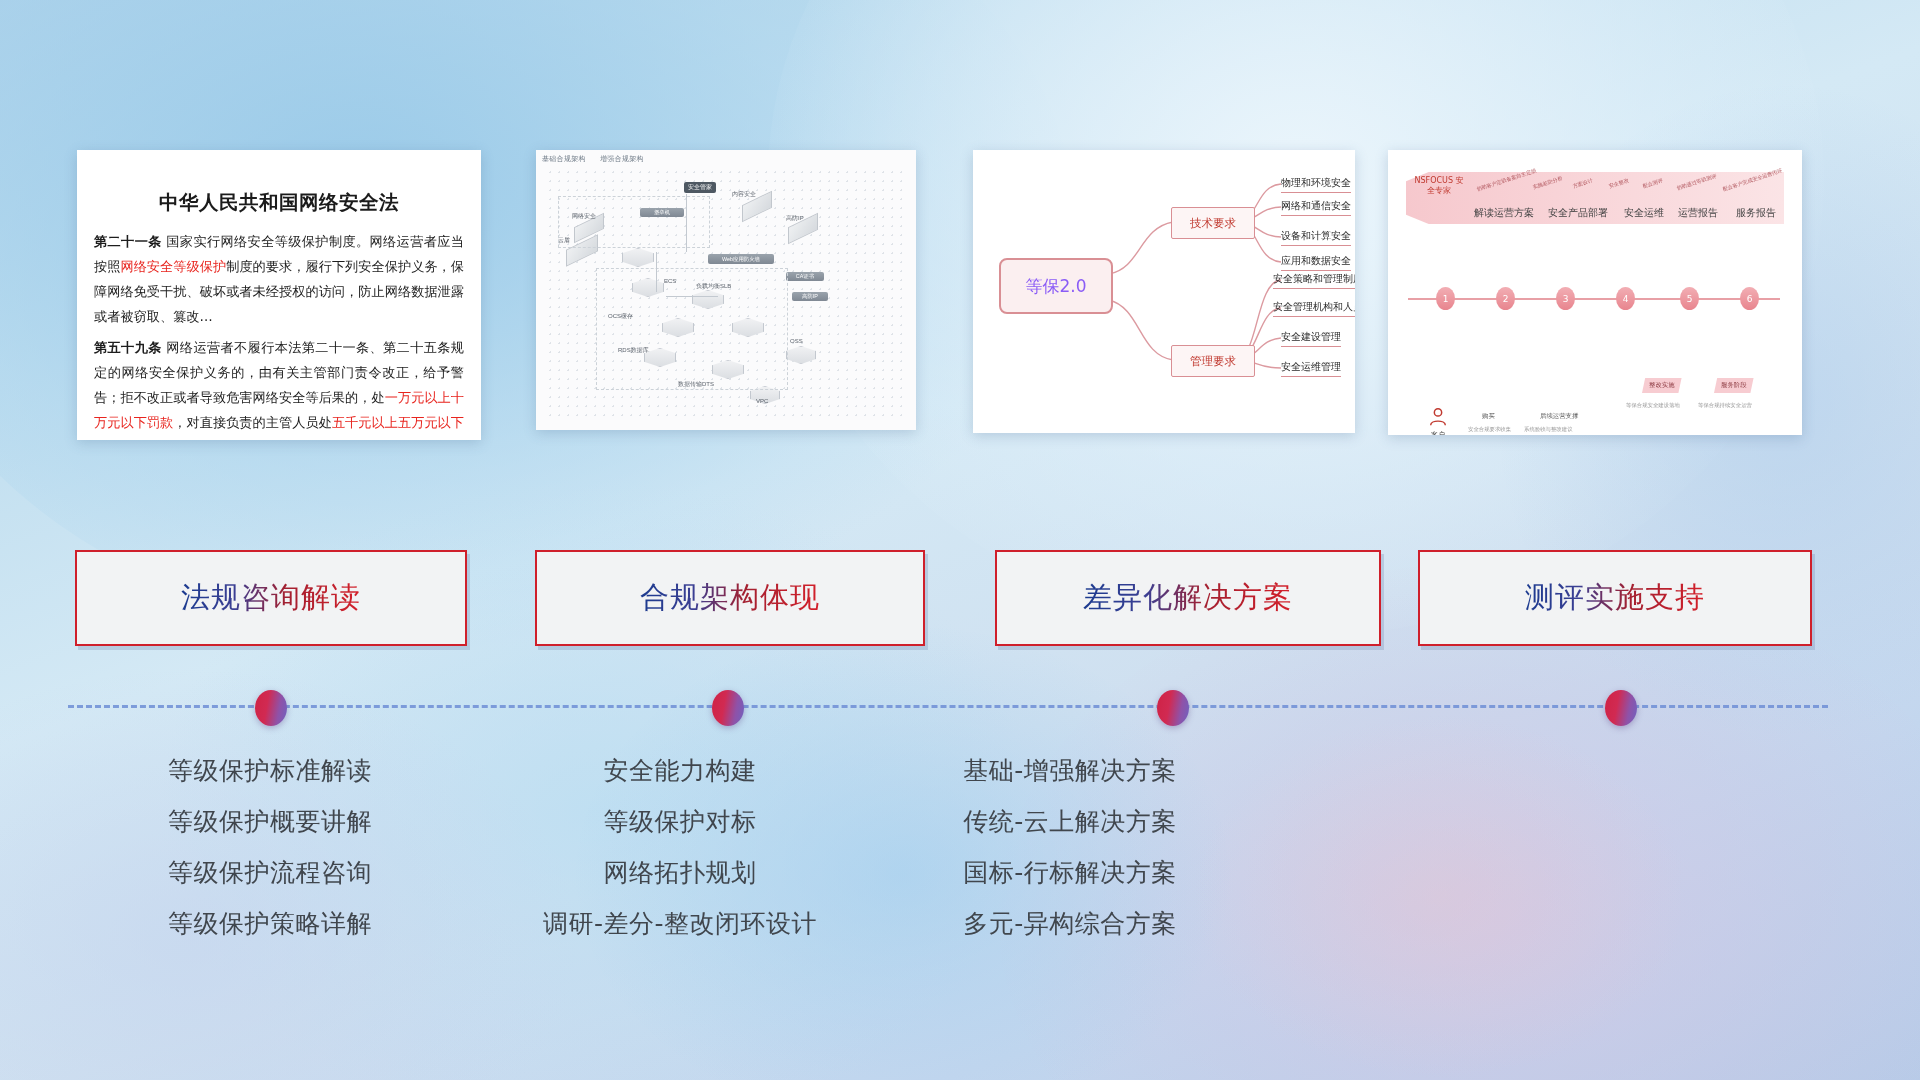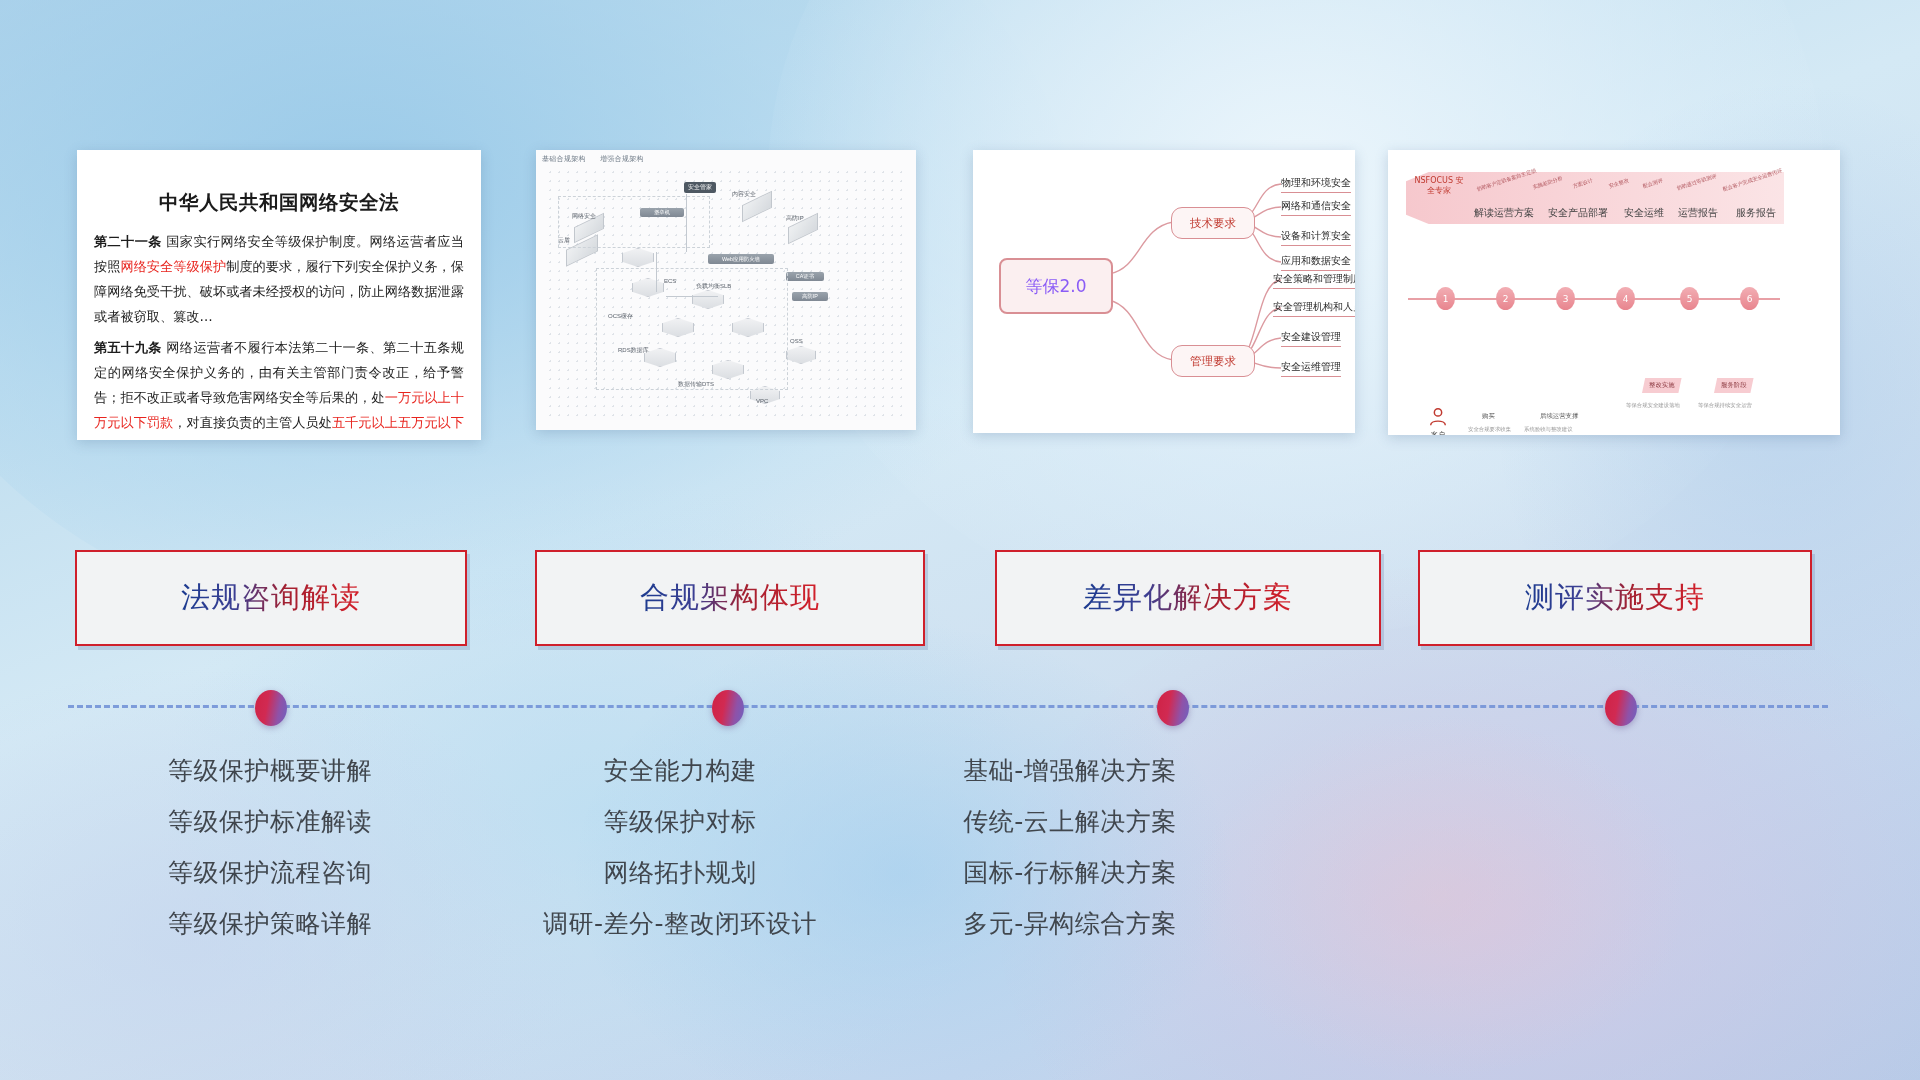--- a/index.html
+++ b/index.html
@@ -30,21 +30,21 @@
       background:radial-gradient(ellipse at 50% 50%,rgba(232,196,206,.38) 0%,rgba(232,196,206,0) 70%);}
 
   #content{position:relative;z-index:2;width:1920px;height:1080px;}
 
   
   .thumbs{position:absolute;top:150px;left:0;width:1920px;height:290px;}
   .thumb{position:absolute;top:0;background:#fff;box-shadow:0 3px 12px rgba(60,90,130,.22);overflow:hidden;}
   .th1{left:77px;width:404px;height:290px;}
   .th2{left:536px;width:380px;height:280px;}
   .th3{left:973px;width:382px;height:283px;}
-  .th4{left:1388px;width:452px;height:285px;}
+  .th4{left:1388px;width:414px;height:285px;}
 
   
   .law{padding:31px 17px 0 17px;box-sizing:border-box;height:100%;}
   .law-title{font-family:"DejaVu Sans",sans-serif;font-weight:bold;font-size:19.5px;color:#1b1b1b;text-align:center;margin:8px 0 13px 0;letter-spacing:.5px;}
   .law-p{font-family:"DejaVu Sans",sans-serif;font-size:13.2px;color:#1d1d1d;line-height:25px;text-align:justify;margin:0 0 6px 0;}
   .law-p b{font-weight:bold;}
   .law-red{color:#e8241e;}
 
   
   .arch{position:relative;width:100%;height:100%;background:
@@ -62,21 +62,21 @@
         clip-path:polygon(50% 0,100% 28%,100% 72%,50% 100%,0 72%,0 28%);}
   .alabel{position:absolute;font-size:6px;color:#5c636c;white-space:nowrap;}
   .adarkchip{position:absolute;background:#4e5862;color:#fff;font-size:6px;padding:1px 4px;border-radius:2px;}
 
   
   .mm{position:relative;width:100%;height:100%;background:#fff;}
   .mm-root{position:absolute;left:26px;top:108px;width:110px;height:52px;border:2px solid #d98f94;
       background:#fbeff0;border-radius:8px;display:flex;align-items:center;justify-content:center;
       color:#8b5cf6;font-size:17px;font-family:"DejaVu Sans",sans-serif;}
   .mm-mid{position:absolute;width:82px;height:30px;border:1px solid #d98f94;background:#fdf5f5;
-      border-radius:11px;display:flex;align-items:center;justify-content:center;color:#c0392f;font-size:11.5px;
+      border-radius:2px;display:flex;align-items:center;justify-content:center;color:#c0392f;font-size:11.5px;
       font-family:Liberation Sans, sans-serif;}
   .mm-leaf{position:absolute;color:#2a2a2a;font-size:10px;font-family:"DejaVu Sans",sans-serif;
       border-bottom:1px solid #d98f94;padding-bottom:2px;white-space:nowrap;}
   .mm-svg{position:absolute;inset:0;}
 
   
   .nf{position:relative;width:100%;height:100%;background:#fff;padding:10px;box-sizing:border-box;}
   .nf-band{position:absolute;left:18px;top:22px;width:378px;height:52px;
       background:linear-gradient(90deg,#f6c8cd,#fbe4e6);
       clip-path:polygon(0 18%,6% 0,100% 0,100% 100%,6% 100%,0 82%);}
@@ -303,22 +303,22 @@
   <div class="tl">
     <div class="tl-line"></div>
     <div class="tl-dot" style="left:255px;"></div>
     <div class="tl-dot" style="left:712px;"></div>
     <div class="tl-dot" style="left:1157px;"></div>
     <div class="tl-dot" style="left:1605px;"></div>
   </div>
 
   <div class="cols">
     <div class="col c1">
+      <div class="li">等级保护标准解读</div>
       <div class="li">等级保护概要讲解</div>
-      <div class="li">等级保护标准解读</div>
       <div class="li">等级保护流程咨询</div>
       <div class="li">等级保护策略详解</div>
     </div>
     <div class="col c2">
       <div class="li">安全能力构建</div>
       <div class="li">等级保护对标</div>
       <div class="li">网络拓扑规划</div>
       <div class="li">调研-差分-整改闭环设计</div>
     </div>
     <div class="col c3">

